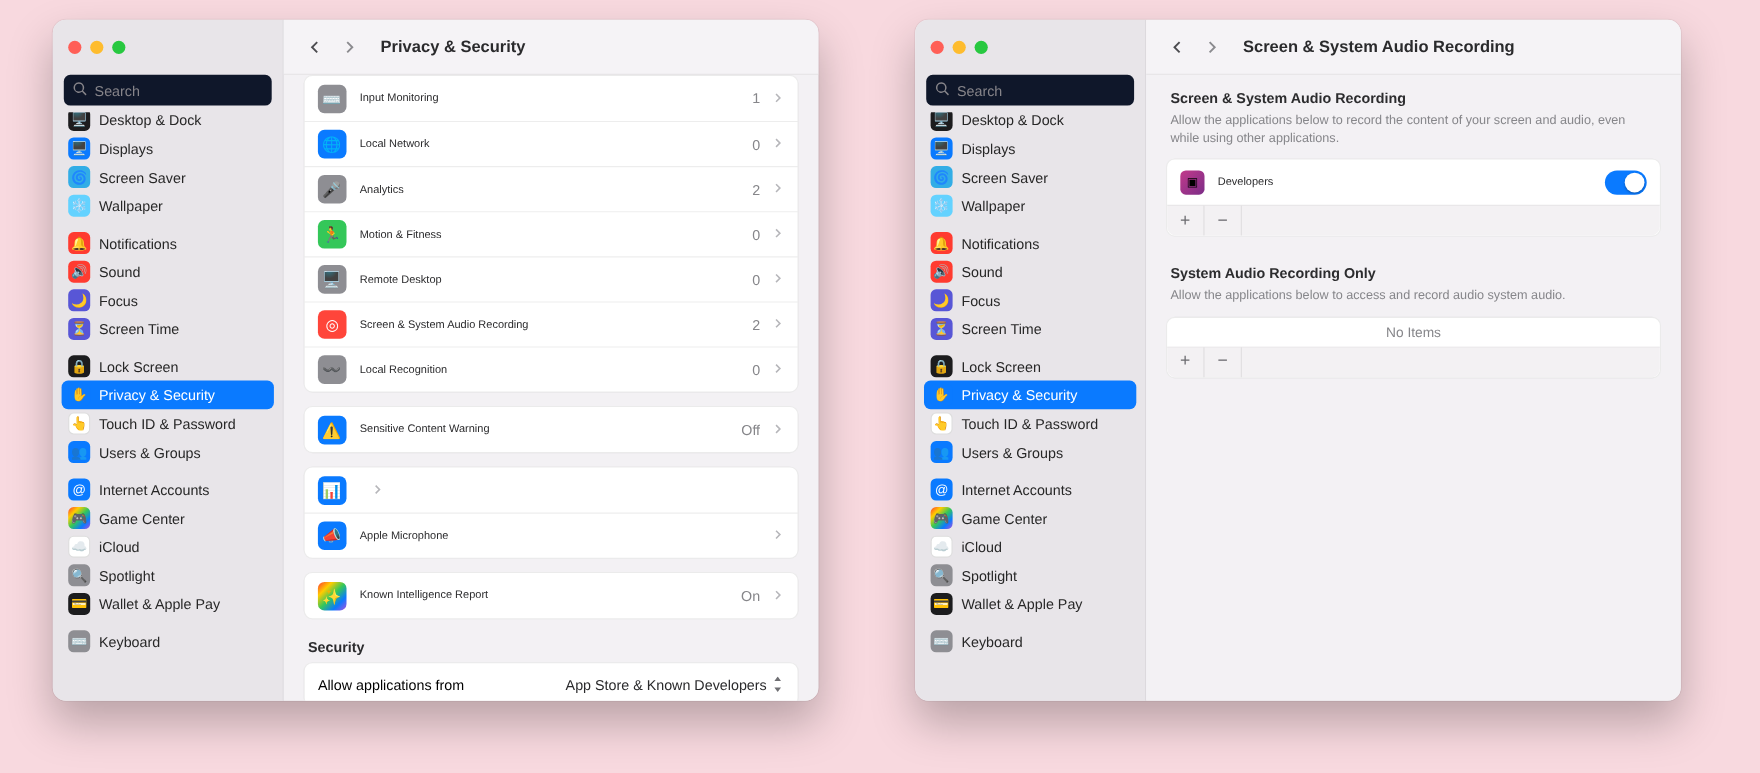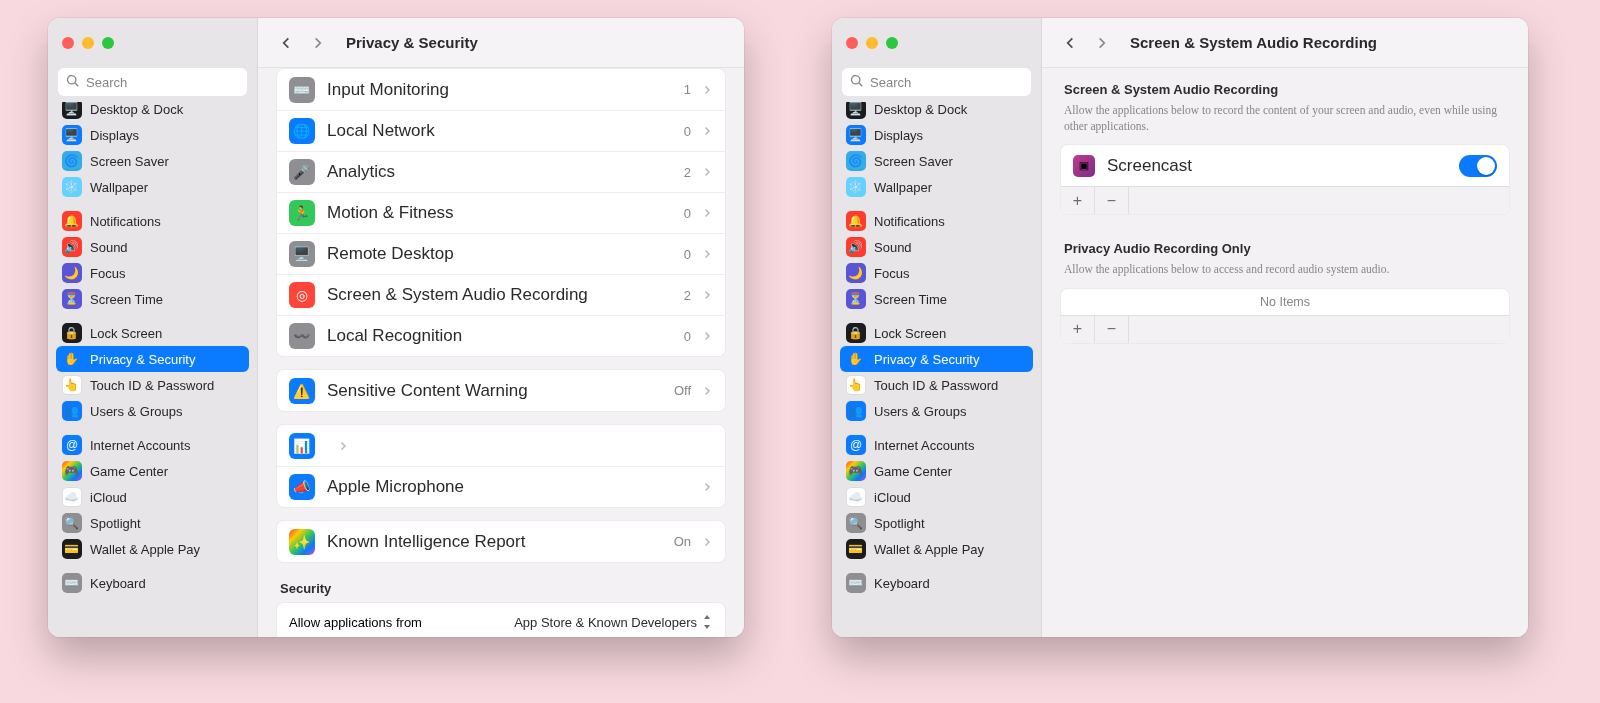--- a/index.html
+++ b/index.html
@@ -8,48 +8,48 @@
     position: absolute; width: 696px; height: 619px; background: #f5f5f7;
     border-radius: 12px; box-shadow: 0 20px 40px rgba(0,0,0,.25), 0 0 0 1px rgba(0,0,0,.05);
     overflow: hidden; display:flex;
   }
   #w1 { left: 48px; top: 18px; }
   #w2 { left: 832px; top: 18px; }
   .sidebar { width: 210px; background: #e8e5e9; display:flex; flex-direction:column; border-right:1px solid rgba(0,0,0,.06); }
   .titlebar { height: 50px; display:flex; align-items:center; padding:0 14px; gap:8px; }
   .dot { width:12px; height:12px; border-radius:50%; }
   .dot.r{background:#ff5f57;} .dot.y{background:#febc2e;} .dot.g{background:#28c840;}
-  .search { margin: 0 10px 6px 10px; height:28px; background:#ffffff; border-radius:6px; display:flex; align-items:center; padding:0 8px; color:#868489; font-size:13px; gap:6px; }
+  .search { margin: 0 10px 6px 10px; height:28px; background:#0f172a; border-radius:6px; display:flex; align-items:center; padding:0 8px; color:#868489; font-size:13px; gap:6px; }
   .search svg{width:14px;height:14px;fill:#868489;}
   .nav { flex:1; overflow:hidden; padding: 0 8px 8px 8px; }
   .nav-group { margin-top: 8px; }
   .nav-item { display:flex; align-items:center; gap:8px; height:26px; padding:0 6px; border-radius:6px; font-size:13px; color:#272727; cursor:default; }
   .nav-item.cut { margin-top:-14px; } 
   .nav-item.selected { background:#0a7aff; color:#fff; }
   .nicon { width:20px; height:20px; border-radius:5px; display:flex; align-items:center; justify-content:center; font-size:12px; color:#fff; flex:0 0 20px; }
   .main { flex:1; background:#f3f1f4; display:flex; flex-direction:column; }
   .header { height:50px; display:flex; align-items:center; padding:0 18px; gap:12px; background:#f5f3f6; border-bottom:1px solid rgba(0,0,0,.07);}
   .navbtn { width:20px; height:20px; display:flex; align-items:center; justify-content:center; color:#8b8b8f; }
   .navbtn.en{color:#4c4c50;}
   .navbtn svg{width:14px;height:14px;fill:currentColor;}
   .htitle { font-size:15px; font-weight:700; color:#2a2a2c; margin-left:6px;}
   .content { flex:1; overflow:hidden; padding: 0 18px 0 18px; }
 
   .list-card { background:#fff; border:1px solid rgba(0,0,0,.08); border-radius:8px; margin-top:10px; }
   .list-card:first-child{margin-top:0;}
   .row { display:flex; align-items:center; height:41px; padding:0 12px; gap:12px; border-top:1px solid rgba(0,0,0,.07); }
   .list-card .row:first-child{border-top:none;}
   .ricon { width:26px; height:26px; border-radius:6px; display:flex; align-items:center; justify-content:center; color:#fff; font-size:14px; flex:0 0 26px;}
-  .rlabel{ font-size:17px; color:#2a2a2c; flex:1; }
+  .rlabel{ font-size:10px; color:#2a2a2c; flex:1; }
   .rcount{ font-size:13px; color:#86868a; }
   .chev { color:#b6b6ba; }
   .chev svg{width:10px;height:10px;fill:currentColor;}
 
   .sect-title { font-size:13px; font-weight:700; color:#2c2c2e; margin:18px 4px 6px 4px; }
-  .sect-sub { font-size:11.5px; color:#86868a; margin:2px 4px 8px 4px; line-height:1.35;font-family:Liberation Serif, serif;}
+  .sect-sub { font-size:11.5px; color:#86868a; margin:2px 4px 8px 4px; line-height:1.35;}
   .select-row { background:#fff; border:1px solid rgba(0,0,0,.08); border-radius:8px; height:40px;
     display:flex; align-items:center; padding:0 12px; justify-content:space-between;}
   .select-pop { font-size:13px; color:#2a2a2c; display:flex; align-items:center; gap:4px;}
   .updn { width:12px;height:14px; }
   .updn svg{width:12px;height:14px;fill:#6f6f73;}
 
   .toggle { width:38px; height:22px; background:#0a7aff; border-radius:11px; position:relative; }
   .toggle::after{content:''; position:absolute; right:2px; top:2px; width:18px;height:18px;background:#fff;border-radius:50%; box-shadow:0 1px 2px rgba(0,0,0,.3);}
   .footer-btns { height:28px; background:#f3f1f3; border-top:1px solid rgba(0,0,0,.08); display:flex; border-radius:0 0 8px 8px;}
   .footer-btns div{ width:34px; display:flex;align-items:center;justify-content:center;color:#6b6b6f;font-size:16px; border-right:1px solid rgba(0,0,0,.08);}
@@ -398,30 +398,30 @@
           </svg>
         </div>
       <div class="htitle">Screen &amp; System Audio Recording</div>
     </div>
     <div class="content" style="padding-top:14px;">
       <div class="sect-title" style="margin-top:0;">Screen &amp; System Audio Recording</div>
       <div class="sect-sub">Allow the applications below to record the content of your screen and audio, even while using other applications.</div>
       <div class="list-card">
         <div class="row">
           <div class="app-icon">▣</div>
-          <div class="rlabel">Screencast</div>
+          <div class="rlabel">Developers</div>
           <div class="toggle"></div>
         </div>
         <div class="footer-btns">
           <div>+</div>
           <div>−</div>
         </div>
       </div>
 
-      <div class="sect-title" style="margin-top:26px;">Privacy Audio Recording Only</div>
+      <div class="sect-title" style="margin-top:26px;">System Audio Recording Only</div>
       <div class="sect-sub">Allow the applications below to access and record audio system audio.</div>
       <div class="list-card">
         <div class="empty">No Items</div>
         <div class="footer-btns">
           <div>+</div>
           <div>−</div>
         </div>
       </div>
     </div>
   </div>

